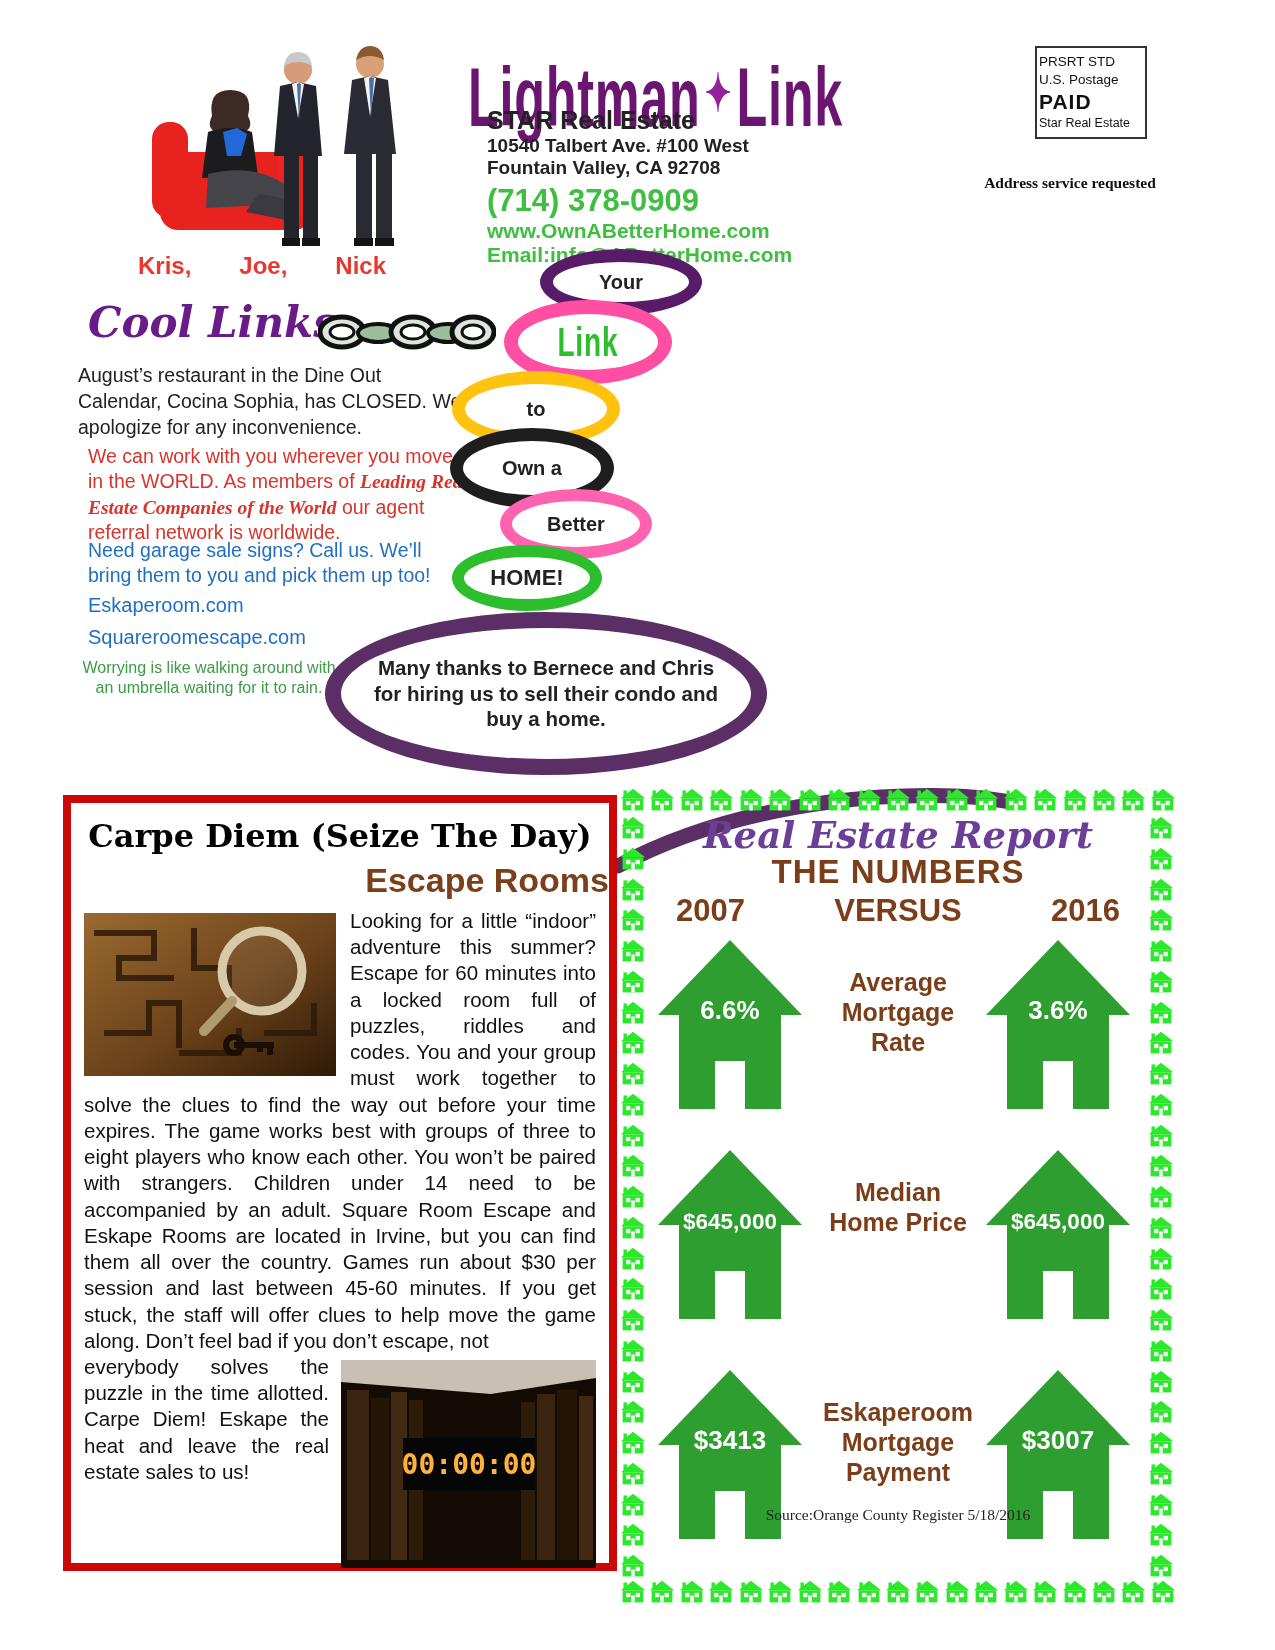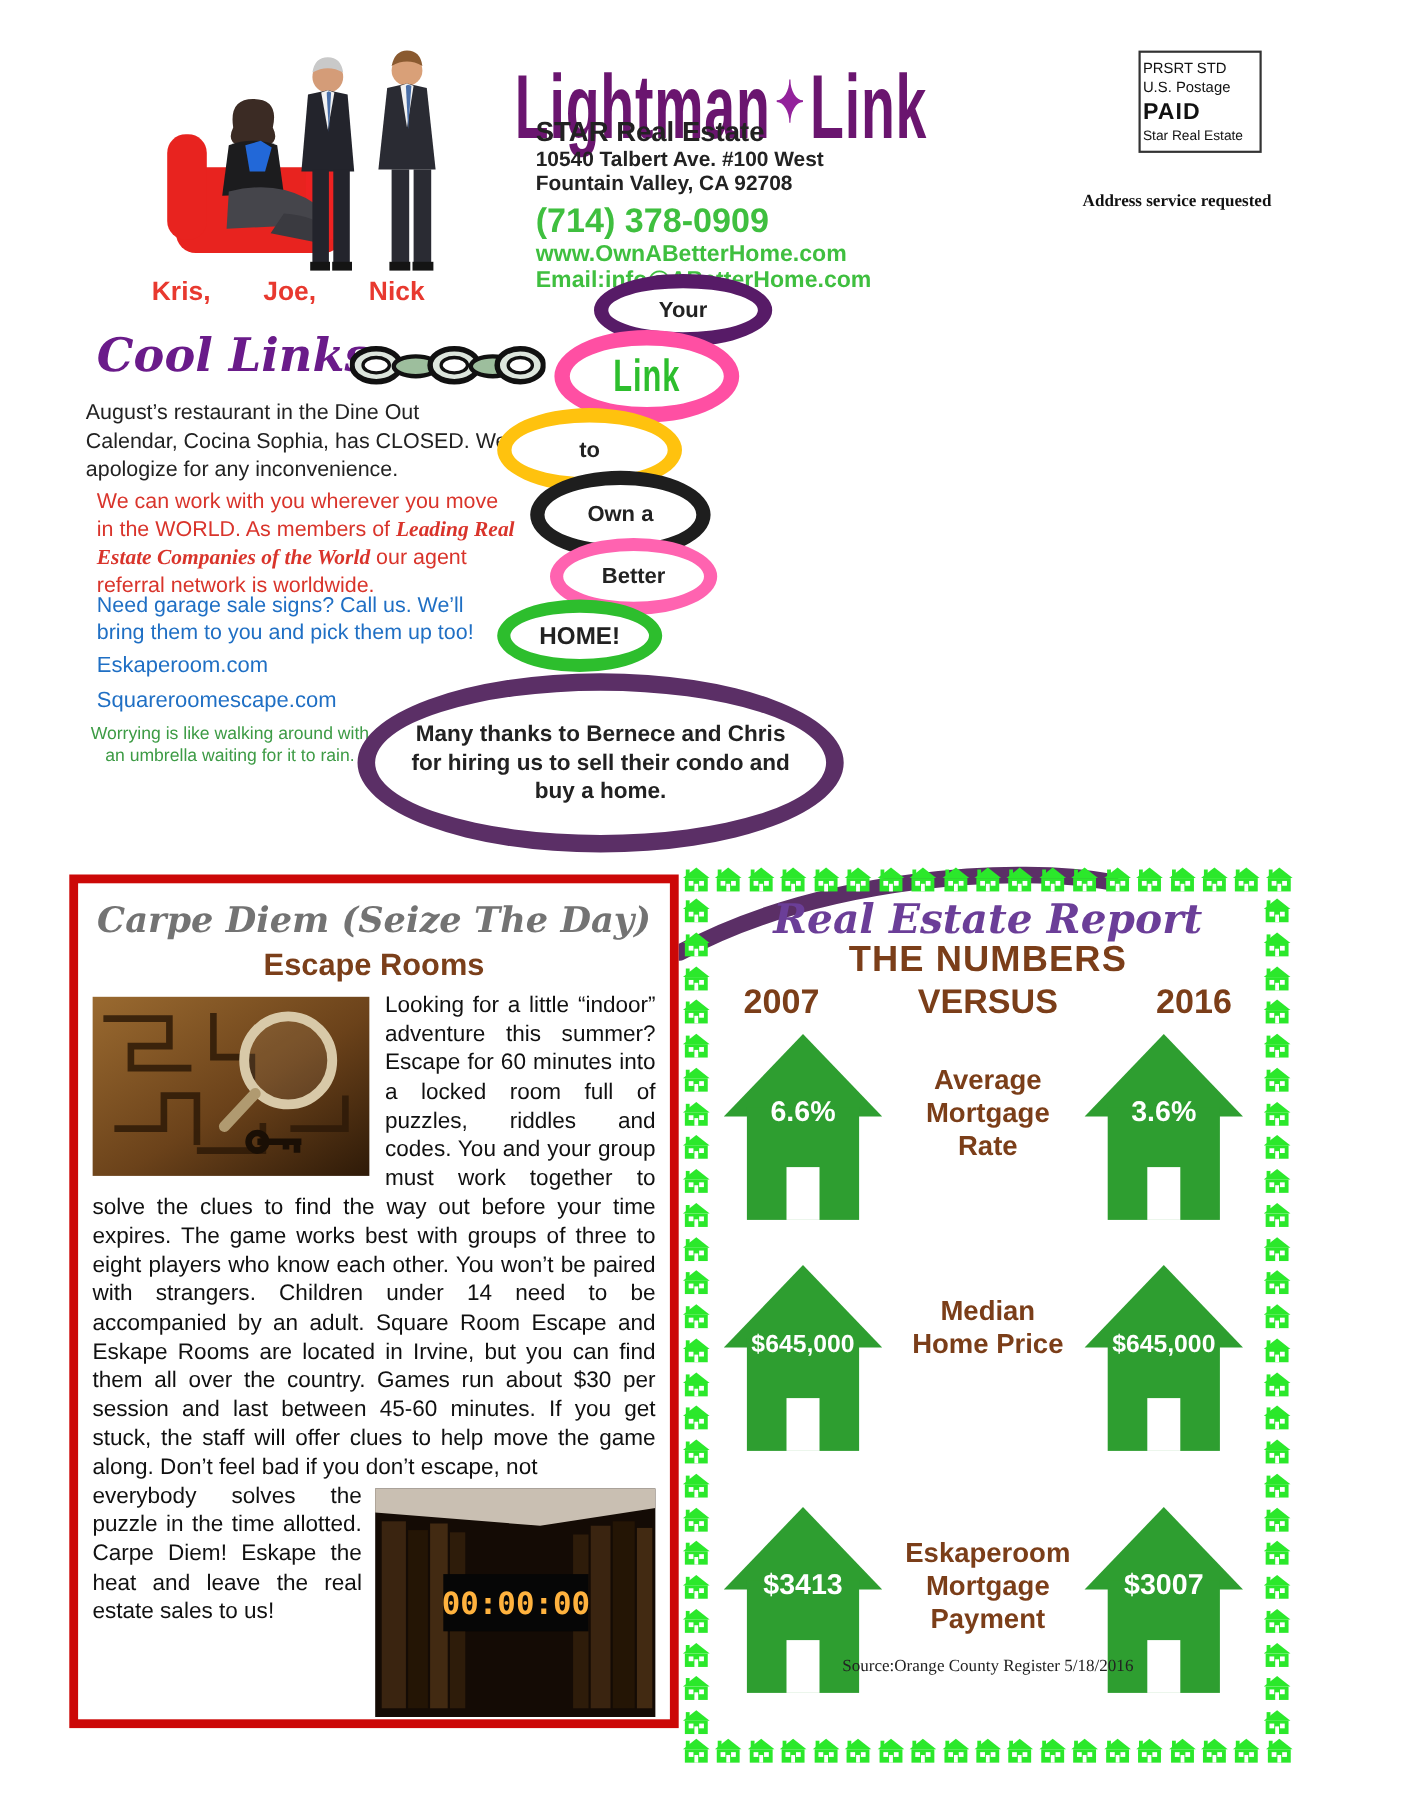--- a/index.html
+++ b/index.html
@@ -40,35 +40,35 @@
   .link-2{left:88px;top:626px;}
   .p-worry{left:78px;top:658px;width:262px;font-size:16px;line-height:1.25;
            color:#3D9B45;text-align:center;}
 
   
   .oval{border-radius:50%;background:#fff;display:flex;align-items:center;justify-content:center;
         font-weight:bold;font-size:20px;color:#222;box-sizing:border-box;}
   .oval-your  {left:540px;top:249px;width:162px;height:66px;border:13px solid #571B67;z-index:2;}
   .oval-link  {left:504px;top:300px;width:168px;height:84px;border:14px solid #FF4FA3;z-index:3;}
   .oval-to    {left:452px;top:371px;width:168px;height:76px;border:13px solid #FFC20E;z-index:4;}
-  .oval-own   {left:482px;top:428px;width:164px;height:80px;border:13px solid #1E1E1E;z-index:5;}
+  .oval-own   {left:450px;top:428px;width:164px;height:80px;border:13px solid #1E1E1E;z-index:5;}
   .oval-better{left:500px;top:489px;width:152px;height:70px;border:12px solid #FF63B0;z-index:6;}
   .oval-home  {left:452px;top:545px;width:150px;height:66px;border:12px solid #2DBE2D;z-index:8;font-size:22px;}
   .oval-big   {left:325px;top:612px;width:442px;height:163px;border:16px solid #5B2F66;z-index:7;
                text-align:center;padding:0 28px;font-size:20.5px;line-height:1.25;}
   .link-word{display:inline-block;transform:scale(0.85,1.25);font-weight:800;font-size:33px;
              color:#2DBE2D;letter-spacing:1px;}
   .swoosh{left:598px;top:778px;z-index:1;}
 
   
   .carpe-box{left:63px;top:795px;width:554px;height:776px;border:8px solid #CC0807;
              box-sizing:border-box;background:#fff;z-index:9;}
   .carpe-title{margin-top:14px;text-align:center;font-family:"DejaVu Serif",serif;
-               font-style:italic;font-weight:bold;font-size:32px;color:#737373;}
-  .carpe-sub{text-align:center;font-size:28px;font-weight:bold;color:#7B3F1A;margin-top:6px;}
+               font-weight:bold;font-size:32px;color:#000000;}
+  .carpe-sub{text-align:right;font-size:34px;font-weight:bold;color:#7B3F1A;margin-top:6px;}
   .article{margin:8px 13px 0 13px;font-size:20.5px;line-height:1.28;color:#111;text-align:justify;}
   .article p{margin:0;}
   .maze-img{float:left;width:252px;height:163px;margin:5px 14px 4px 0;}
   .clock-img{float:right;width:255px;height:208px;margin:6px 0 0 12px;}
 
   
   .report-panel{left:620px;top:788px;width:556px;height:818px;z-index:2;}
   .house-strip-h{position:absolute;left:0;right:0;height:26px;display:flex;
                  justify-content:space-between;overflow:hidden;}
   .strip-top{top:0;}

